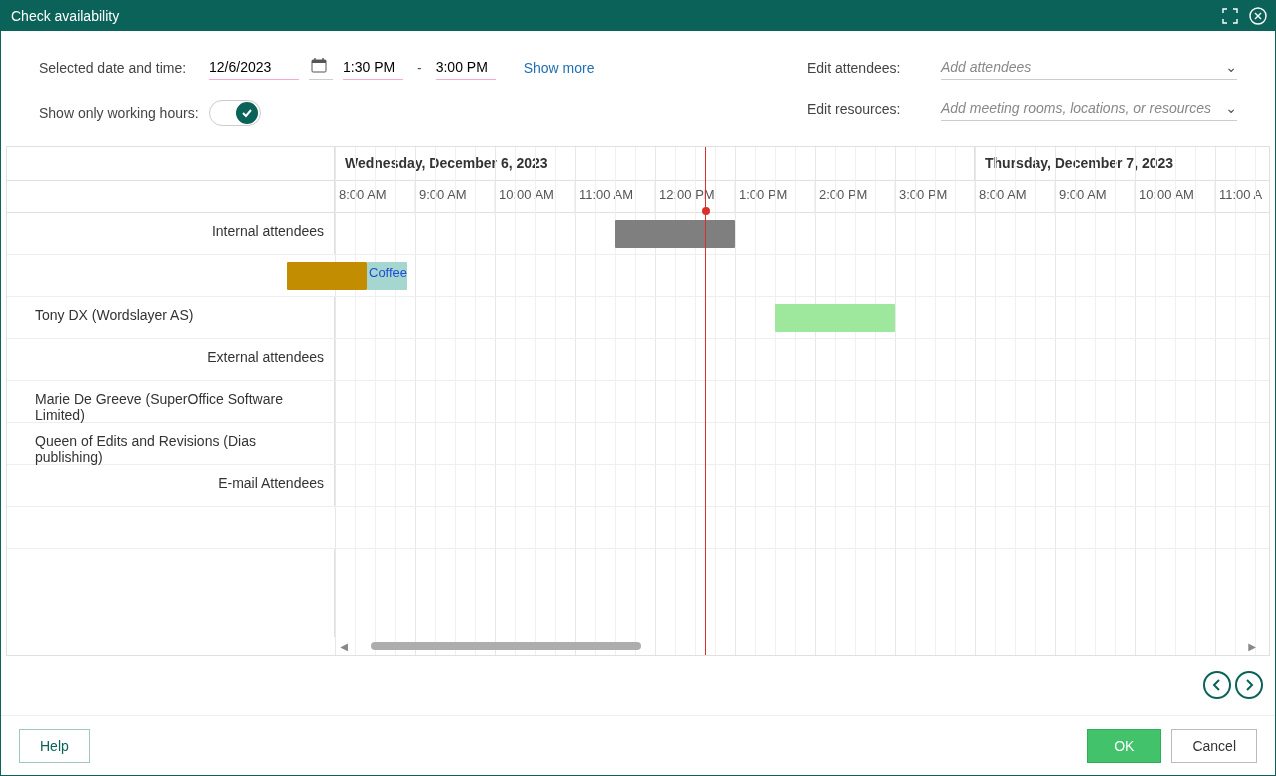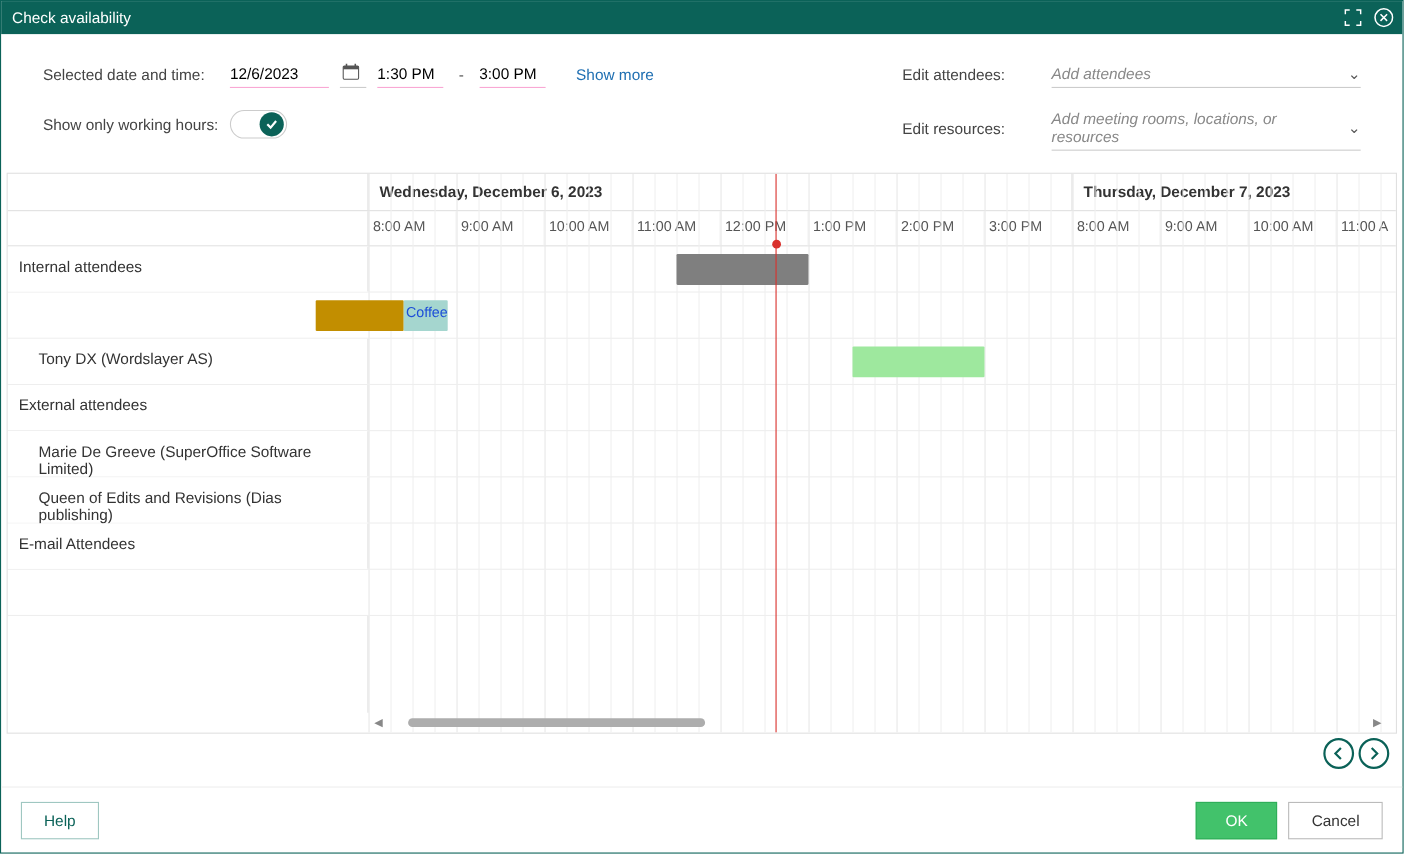--- a/index.html
+++ b/index.html
@@ -54,42 +54,42 @@
     width: 52px; height: 26px; border-radius: 14px;
     background:#fff; border:1px solid #ccc; position:relative; cursor:pointer;
     display:flex; align-items:center;
   }
   .toggle .knob {
     width:22px; height:22px; border-radius:50%;
     background:#0b6258; position:absolute; right:2px; top:1px;
     display:flex; align-items:center; justify-content:center; color:#fff;
   }
   .right-controls { display:flex; flex-direction:column; gap:16px; width: 430px;}
-  .right-controls .row .label { width:120px; text-align:center; margin-right:19px;}
+  .right-controls .row .label { width:120px; text-align:left; margin-right:4px;}
   .combo {
     flex:1; border:none; border-bottom:1px solid #ccc;
     font-style:italic; color:#888; padding:4px 0;
     display:flex; justify-content:space-between; align-items:center;
     cursor:pointer;
   }
   .combo .chev { color:#555; font-style:normal;}
   
   .timeline-wrap { border:1px solid #e0e0e0; margin:10px 5px 0 5px; height:510px; position:relative; overflow:hidden; background:#fff;}
   .date-headers { display:flex; height:34px; border-bottom:1px solid #e0e0e0;}
   .rowhdr-spacer { width:328px; flex-shrink:0; border-right:1px solid #e0e0e0;}
   .date-hdr { padding:8px 10px; font-weight:700; color:#333; border-right:1px solid #e0e0e0;}
   .date-hdr.day1 { width:640px; flex-shrink:0;}
   .date-hdr.day2 { width:400px; flex-shrink:0;}
   .hour-row { display:flex; height:32px; border-bottom:1px solid #e0e0e0; position:relative;}
   .hour-row .rowhdr-spacer { border:none; border-right:1px solid #e0e0e0;}
   .hour-cell { width:80px; flex-shrink:0; text-align:left; padding:6px 4px; color:#555; font-size:13px; border-right:1px solid #f3f3f3;}
   .rows-area { position:absolute; top:66px; left:0; right:0; bottom:18px; overflow:hidden;}
   .datarow { display:flex; height:42px; border-bottom:1px solid #eee;}
   .row-label { width:328px; flex-shrink:0; padding:10px 10px 10px 10px; font-size:14px; color:#333; border-right:1px solid #e0e0e0; background:#fff; z-index:3; position:relative;}
-  .row-label.group { font-weight:400; padding-left:10px;}
+  .row-label.group { font-weight:400; padding-left:10px;text-align:right;}
   .row-label.item { padding-left:28px;}
   .grid-area { position:relative; flex:1; }
   .vlines { position:absolute; top:0; bottom:0; left:328px; width:2000px; pointer-events:none;}
   .vline { position:absolute; top:0;bottom:0; width:1px; background:#f0f0f0;}
   .vline.hour { background:#e8e8e8;}
   .redline { position:absolute; top:0; bottom:0; width:1px; background:#d9302c; left:698px; z-index:4;}
   .reddot { position:absolute; top:60px; width:8px; height:8px; background:#d9302c; border-radius:50%; left:694.5px; z-index:5;}
   
   .block { position:absolute; height:28px; top:7px; border-radius:1px;}
   .gray { background:#7f7f7f;}

